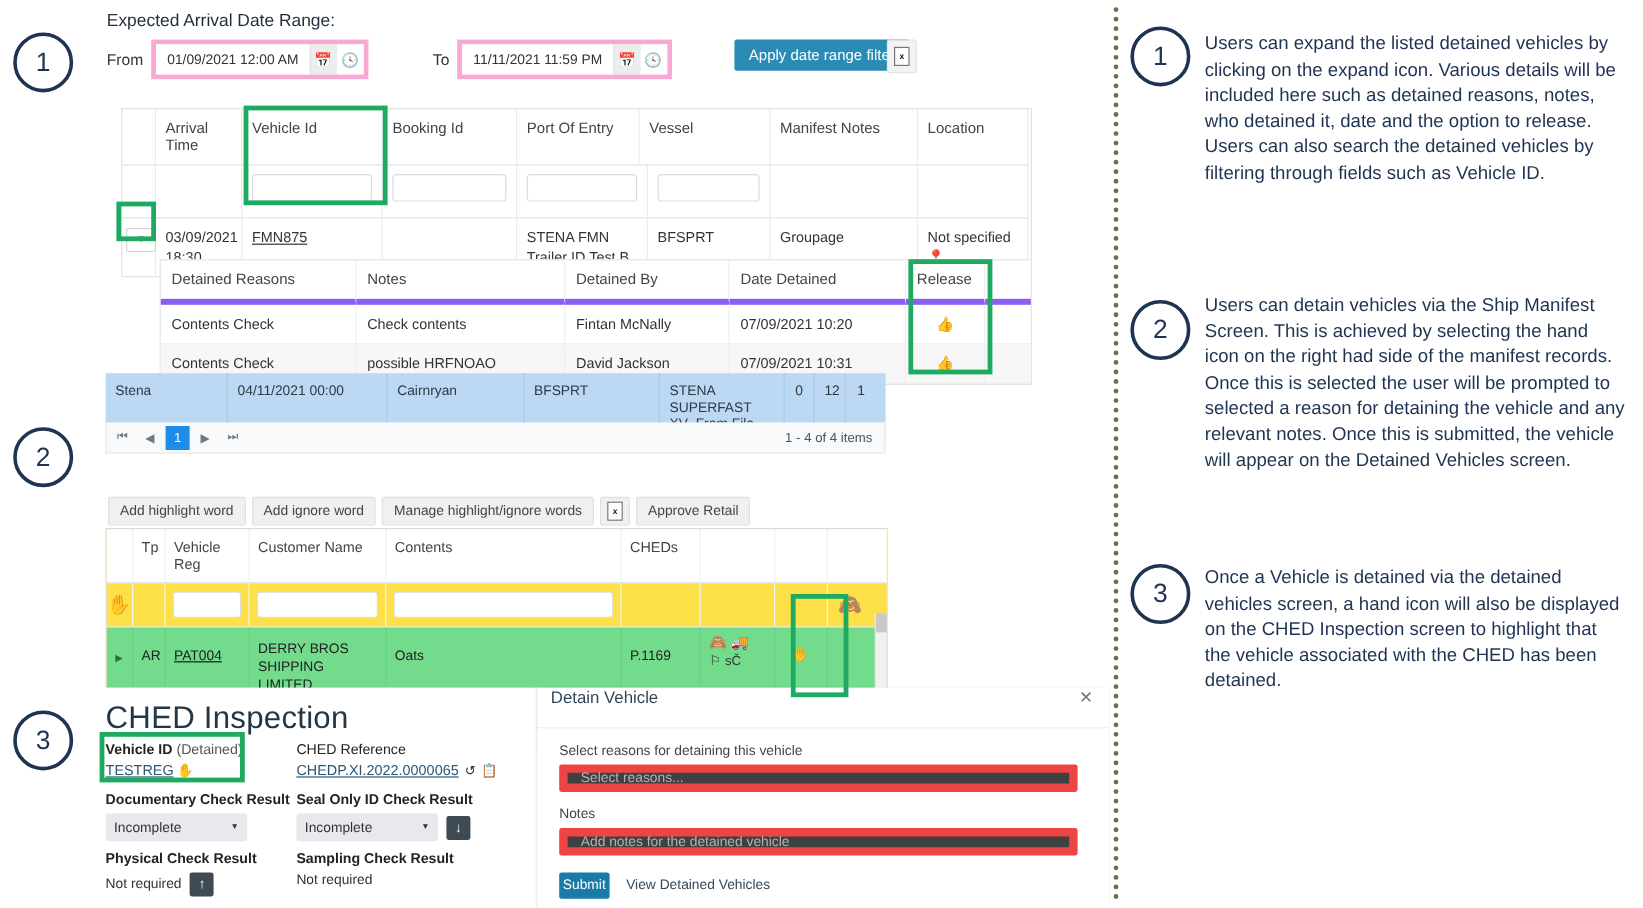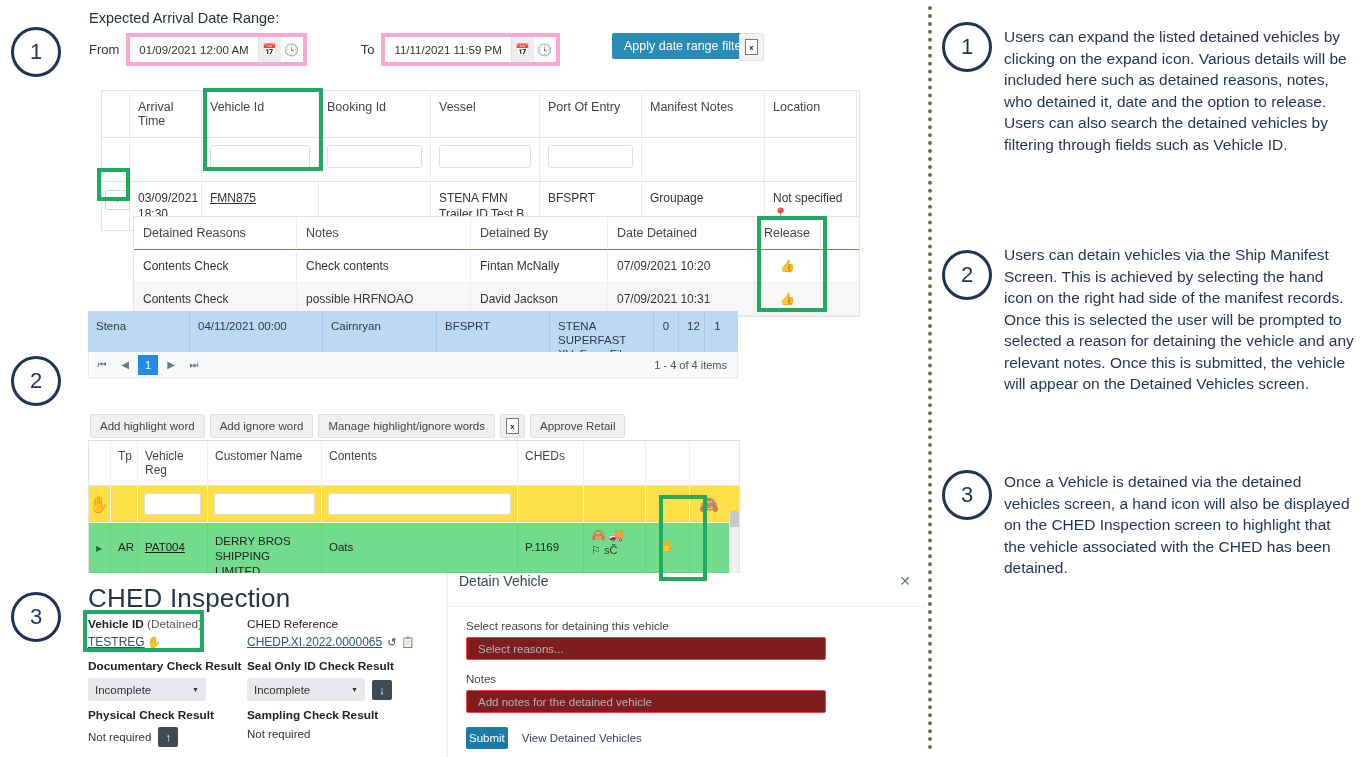--- a/index.html
+++ b/index.html
@@ -54,21 +54,21 @@
   .g1f{border-right:1px solid #ececec;border-bottom:1px solid #e2e2e2;padding:7px 8px;box-sizing:border-box;height:44px;}
   .g1c{border-right:1px solid #ececec;border-bottom:1px solid #e2e2e2;font-size:12px;color:#333;padding:8px;box-sizing:border-box;line-height:16px;}
   .fin{width:100%;height:23px;border:1px solid #ddd;border-radius:3px;background:#fff;box-sizing:border-box;}
   .c0{width:28px}.c1{width:72px}.c2{width:117px}.c3{width:112px}.c4{width:109px}
   .c5{width:102px}.c6{width:123px}.c7{width:92px}
   .vid-link{color:#333;text-decoration:underline;font-size:12px;}
 
   
   .grid2{position:absolute;left:133px;top:216px;width:725px;background:#fff;border:1px solid #e4e4e4;}
   .g2row{display:flex;}
-  .g2h{font-size:12.5px;color:#444;padding:9px 9px;border-right:1px solid #efefef;border-bottom:1px solid #8b5cf6;box-sizing:border-box;}
+  .g2h{font-size:12.5px;color:#444;padding:9px 9px;border-right:1px solid #efefef;border-bottom:5px solid #8b5cf6;box-sizing:border-box;}
   .g2c{font-size:12px;color:#333;padding:9px;border-right:1px solid #efefef;border-bottom:1px solid #efefef;box-sizing:border-box;}
   .alt{background:#f7f7f7;}
   .d0{width:163px}.d1{width:174px}.d2{width:137px}.d3{width:147px}.d4{width:66px}.d5{width:38px}
 
   
   .bluerow{position:absolute;left:88px;top:311px;width:650px;display:flex;background:#bcd8f2;}
   .bc{font-size:11.5px;color:#2d3a45;padding:8px 8px;box-sizing:border-box;border-right:1px solid #a9cbe9;line-height:14px;}
   .b0{width:102px}.b1{width:133px}.b2{width:114px}.b3{width:113px}.b4{width:104px}.b5{width:25px}.b6{width:26px}.b7{width:25px;border-right:none}
   .pager{position:absolute;left:88px;top:352px;width:650px;height:26px;background:#f7f9fb;border:1px solid #e7eaee;border-top:none;display:flex;align-items:center;box-sizing:border-box;}
   .pg{width:20px;height:18px;display:flex;align-items:center;justify-content:center;font-size:10px;color:#6b7885;margin-left:3px;}
@@ -105,21 +105,21 @@
   .sel{width:118px;height:23px;background:#e7e9ec;border:none;display:flex;align-items:center;justify-content:space-between;padding:0 7px;box-sizing:border-box;font-size:11.5px;color:#333;border-radius:2px;}
   .sqbtn{width:20px;height:20px;background:#3e4a54;color:#fff;display:flex;align-items:center;justify-content:center;font-size:11px;border-radius:2px;}
   .plain{font-size:11.5px;color:#333;}
 
   
   .modal{position:absolute;left:447px;top:573px;width:476px;height:184px;background:#fff;border-left:1px solid #eee;box-shadow:0 0 2px rgba(0,0,0,.07);}
   .mhead{height:33px;border-bottom:1px solid #ededed;display:flex;align-items:flex-start;}
   .mtitle{font-size:14px;color:#33475b;padding-left:11px;}
   .mclose{margin-left:auto;padding-right:13px;font-size:14px;color:#6b7785;}
   .mlbl{font-size:11.5px;color:#444;margin:13px 0 5px 18px;}
-  .minput{margin-left:18px;width:360px;height:23px;border:1px solid #ef4444;border-radius:2px;background:#7f1d1d;display:flex;align-items:center;padding-left:11px;box-sizing:border-box;font-size:11.5px;color:#b2b2b2;}
+  .minput{margin-left:18px;width:432px;height:23px;border:7px solid #ef4444;border-radius:2px;background:#404040;display:flex;align-items:center;padding-left:11px;box-sizing:border-box;font-size:11.5px;color:#b2b2b2;}
   .mfoot{margin:14px 0 0 18px;display:flex;align-items:center;gap:14px;}
   .submit{background:#1a7aa8;color:#fff;font-size:11.5px;padding:5px 3px;border:none;border-radius:2px;font-family:"Liberation Sans",sans-serif;}
   .vdv{font-size:11.5px;color:#33475b;}
 
   
   .hl{position:absolute;border:4px solid #1eaa60;box-sizing:border-box;pointer-events:none;}
 
   
   .divider{position:absolute;left:928px;top:6px;width:0;height:744px;border-left:4px dotted #607548;}
 
@@ -162,22 +162,22 @@
   <div class="excel-btn">
     <span class="xls-ico">x</span>
   </div>
 
   <div class="grid1">
     <div class="g1row">
       <div class="g1h c0"></div>
       <div class="g1h c1">Arrival Time</div>
       <div class="g1h c2">Vehicle Id</div>
       <div class="g1h c3">Booking Id</div>
+      <div class="g1h c5">Port Of Entry</div>
       <div class="g1h c4">Vessel</div>
-      <div class="g1h c5">Port Of Entry</div>
       <div class="g1h c6">Manifest Notes</div>
       <div class="g1h c7">Location</div>
     </div>
     <div class="g1row">
       <div class="g1f c0"></div>
       <div class="g1f c1"></div>
       <div class="g1f c2">
           <div class="fin"></div>
         </div>
       <div class="g1f c3">

